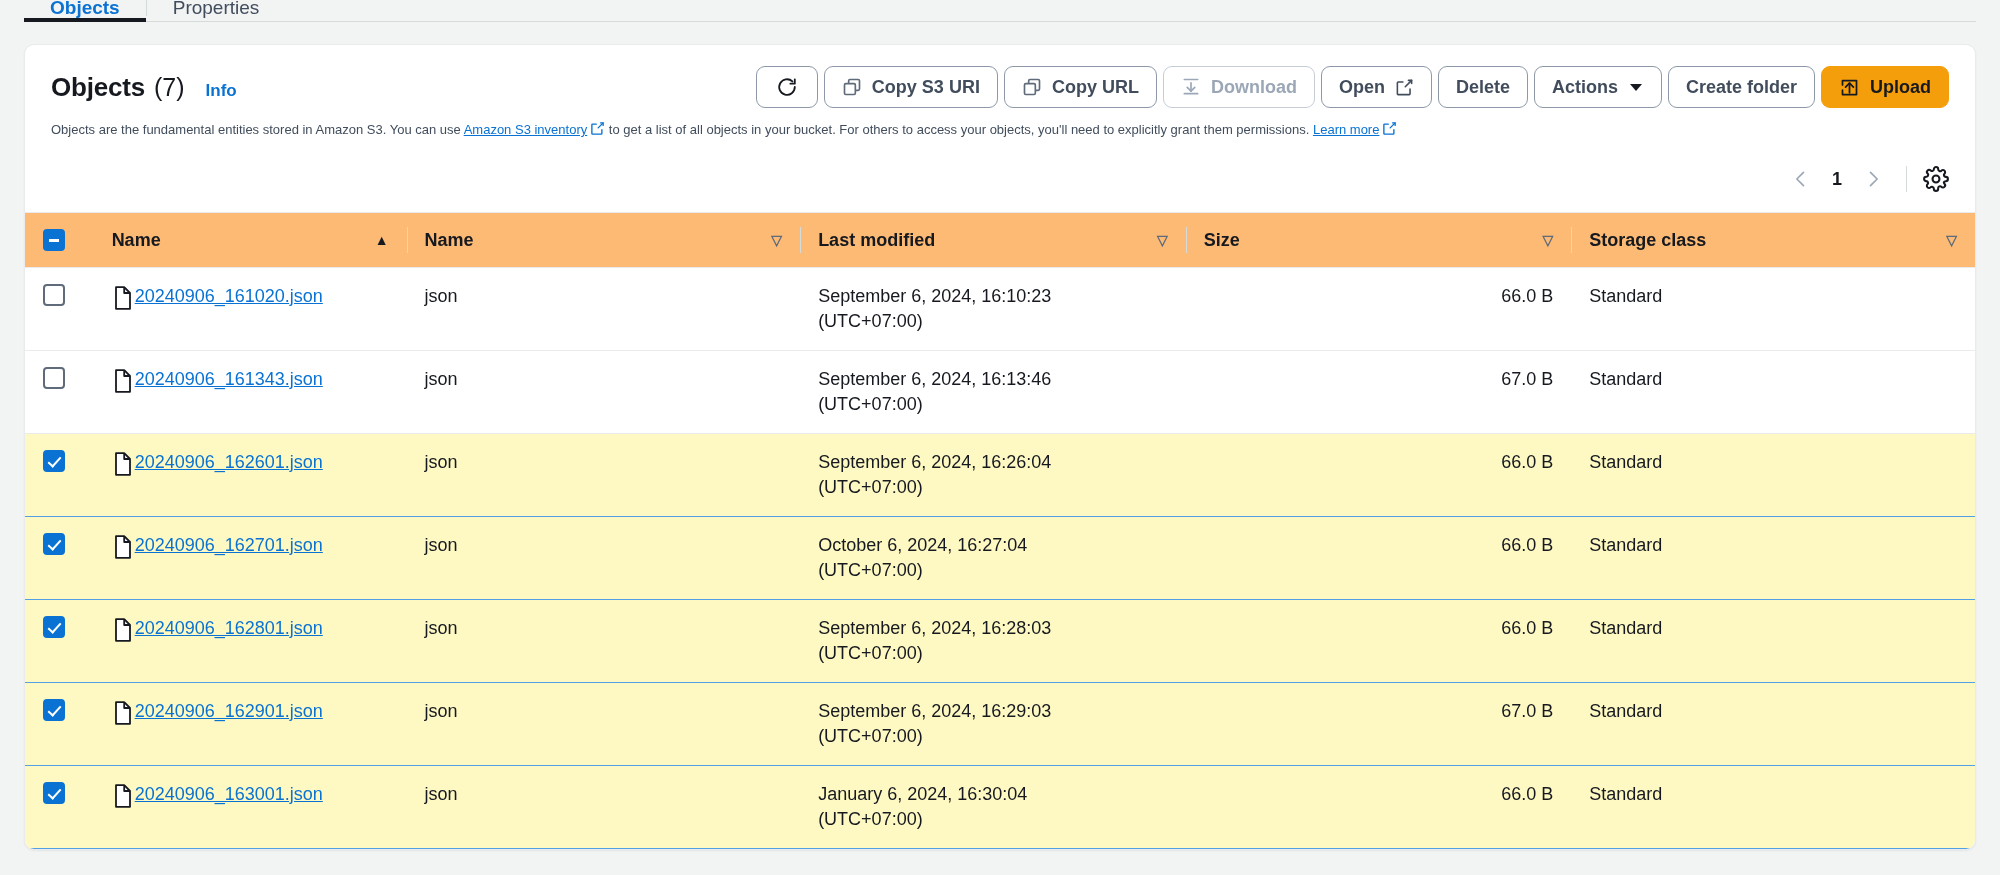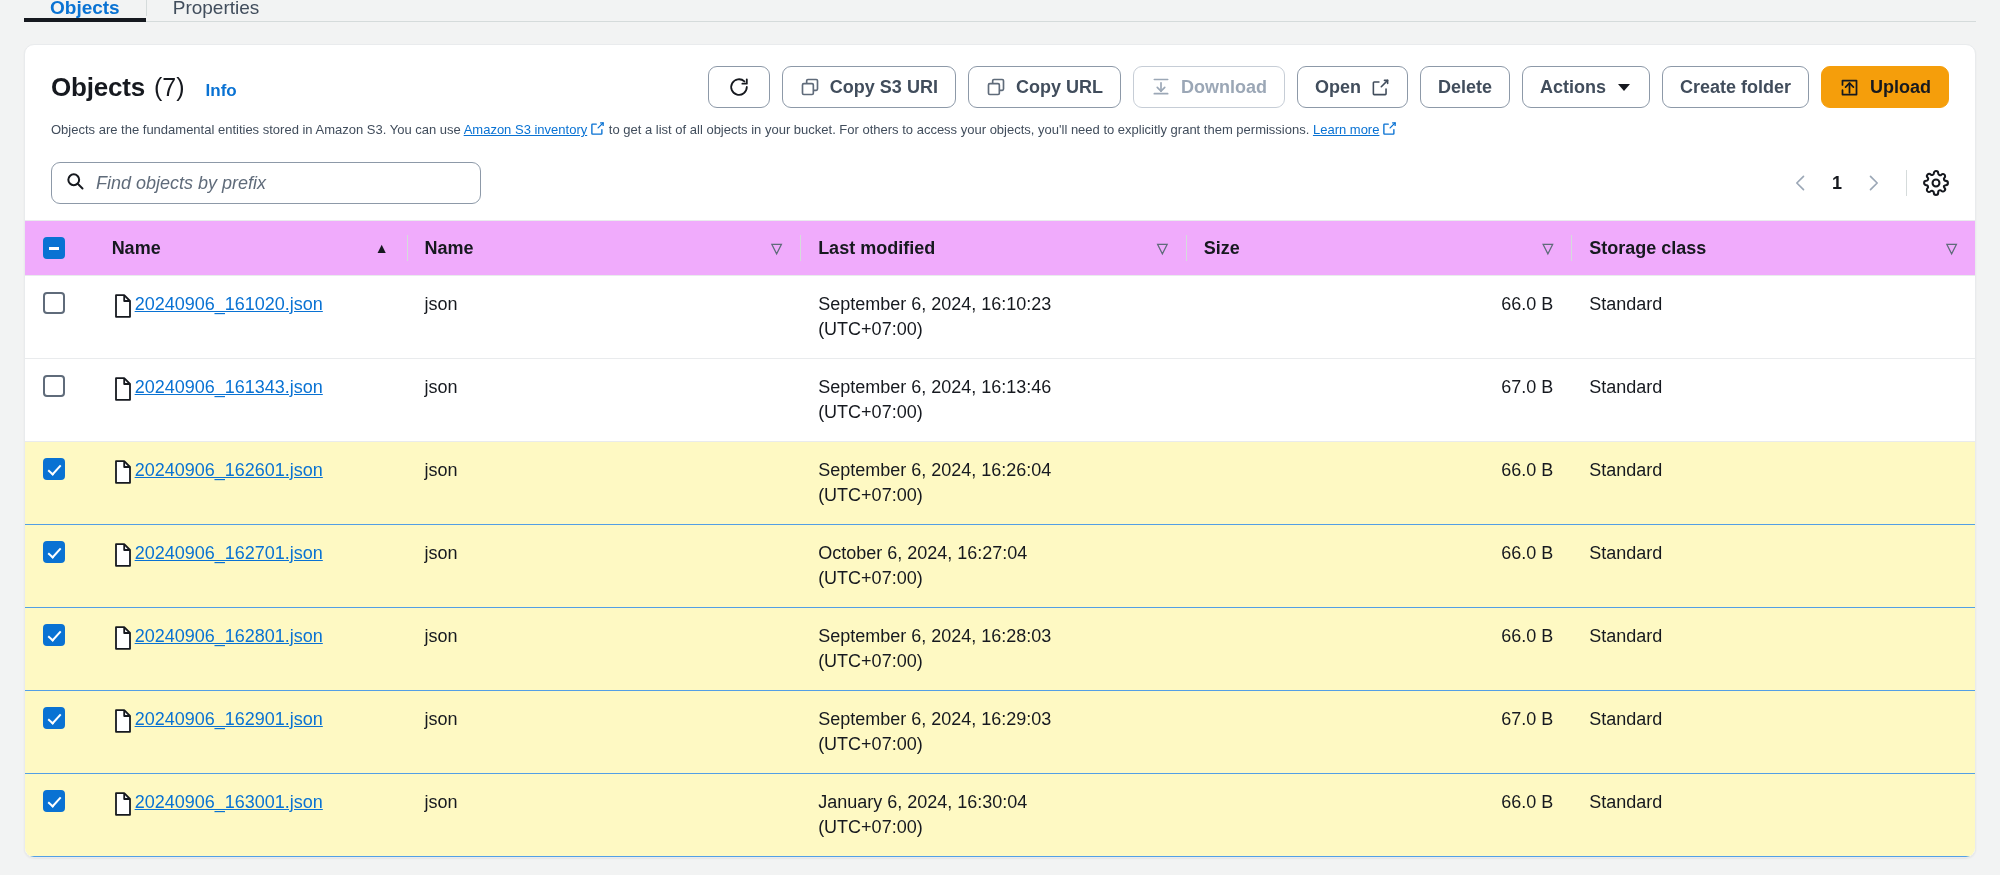--- a/index.html
+++ b/index.html
@@ -93,21 +93,21 @@
     font-weight: 700;
     color: #0972d3;
     text-decoration: none;
     cursor: pointer;
     margin-left: 12px;
   }
 
   .btn-group {
     display: flex;
     align-items: center;
-    gap: 12px;
+    gap: 6px;
     margin-left: auto;
   }
   .btn {
     display: inline-flex;
     align-items: center;
     justify-content: center;
     gap: 10px;
     height: 42px;
     padding: 0 17px;
     border: 1px solid #8d99a8;
@@ -205,21 +205,21 @@
   }
   .gear { cursor: pointer; display:flex; align-items:center; }
 
   
   table.objects {
     width: 100%;
     border-collapse: collapse;
     table-layout: fixed;
   }
   table.objects thead th {
-    background: #f0abfc;
+    background: #fdba74;
     border-top: 1px solid #e9ebed;
     border-bottom: 1px solid #e9ebed;
     font-size: 18px;
     font-weight: 700;
     color: #16191f;
     text-align: left;
     height: 54px;
     padding: 0;
     vertical-align: middle;
   }
@@ -434,29 +434,20 @@
             <path d="M19 14v6a1 1 0 0 1-1 1H4a1 1 0 0 1-1-1V6a1 1 0 0 1 1-1h6"></path>
           </svg></span><span> to get a list of all objects in your bucket. For others to access your objects, you'll need to explicitly grant them permissions. </span><a>Learn more</a><span class="ext-ico"><svg width="15" height="15" viewBox="0 0 24 24" fill="none" stroke="#0972d3" stroke-width="2.2" stroke-linecap="round" stroke-linejoin="round">
             <path d="M17 3h4v4"></path>
             <path d="M21 3l-8 8"></path>
             <path d="M19 14v6a1 1 0 0 1-1 1H4a1 1 0 0 1-1-1V6a1 1 0 0 1 1-1h6"></path>
           </svg></span>
     </div>
   </div>
 
   <div class="filter-row">
-    <div class="search">
-      <span>
-        <svg width="20" height="20" viewBox="0 0 24 24" fill="none" stroke="#16191f" stroke-width="2.4" stroke-linecap="round">
-          <circle cx="10.5" cy="10.5" r="6.5"></circle>
-          <path d="M15.6 15.6L21 21"></path>
-        </svg>
-      </span>
-      <span class="ph">Find objects by prefix</span>
-    </div>
 
     <div class="pager">
       <div class="pg-btn">
         <svg width="20" height="20" viewBox="0 0 24 24" fill="none" stroke="#9ba7b6" stroke-width="2" stroke-linecap="round" stroke-linejoin="round">
             <polyline points="15 4 7 12 15 20"></polyline>
           </svg>
       </div>
       <div class="pg-num">1</div>
       <div class="pg-btn">
         <svg width="20" height="20" viewBox="0 0 24 24" fill="none" stroke="#9ba7b6" stroke-width="2" stroke-linecap="round" stroke-linejoin="round">

